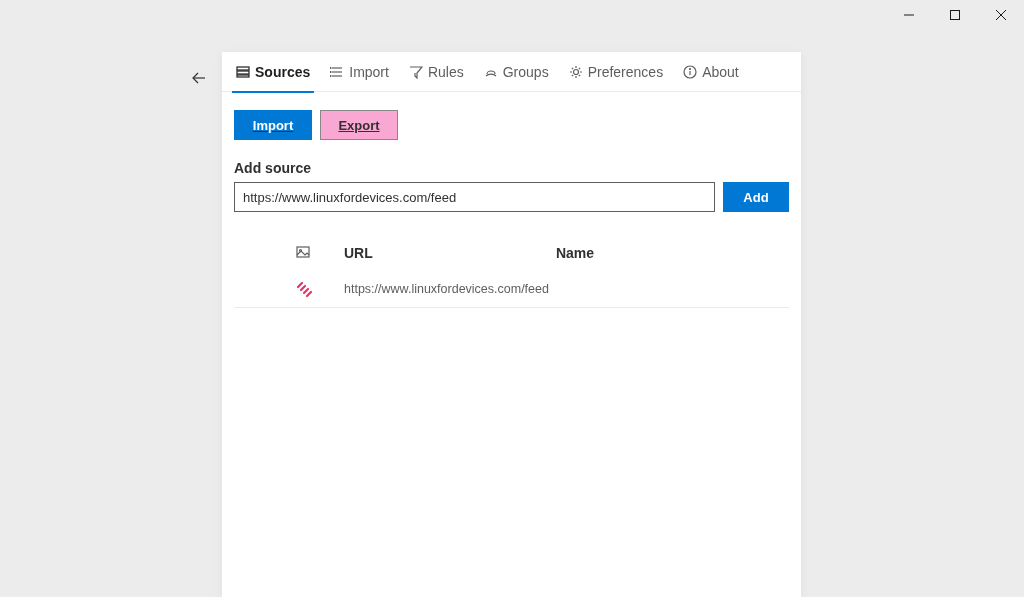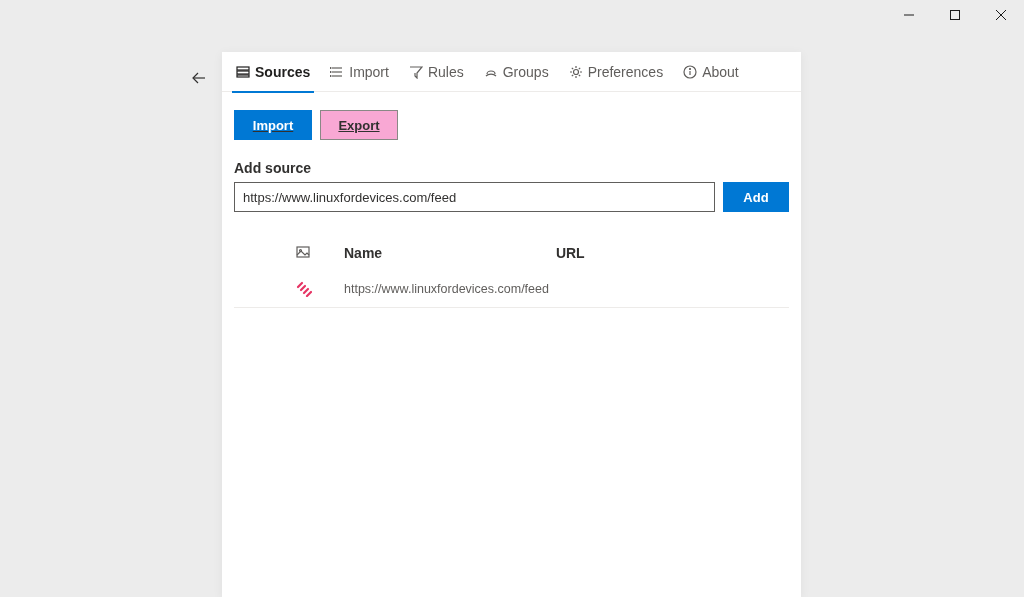--- a/index.html
+++ b/index.html
@@ -240,22 +240,22 @@
     <div class="table">
       <div class="thead">
         <span></span>
         <span class="img-icon">
           <svg viewBox="0 0 14 14">
               <rect x="1" y="2" width="12" height="10"></rect>
               <circle cx="4.5" cy="5.5" r="1"></circle>
               <polyline points="1,10 5,6 9,10 11,8 13,10"></polyline>
             </svg>
         </span>
+        <span>URL</span>
         <span>Name</span>
-        <span>URL</span>
       </div>
       <div class="trow">
         <span></span>
         <span class="src-icon">
           <svg viewBox="0 0 16 16">
             <g stroke="#e63363" stroke-width="2.2" stroke-linecap="round">
               <line x1="2" y1="6" x2="6" y2="2"></line>
               <line x1="5" y1="9" x2="9" y2="5"></line>
               <line x1="8" y1="12" x2="12" y2="8"></line>
               <line x1="11" y1="15" x2="15" y2="11"></line>

